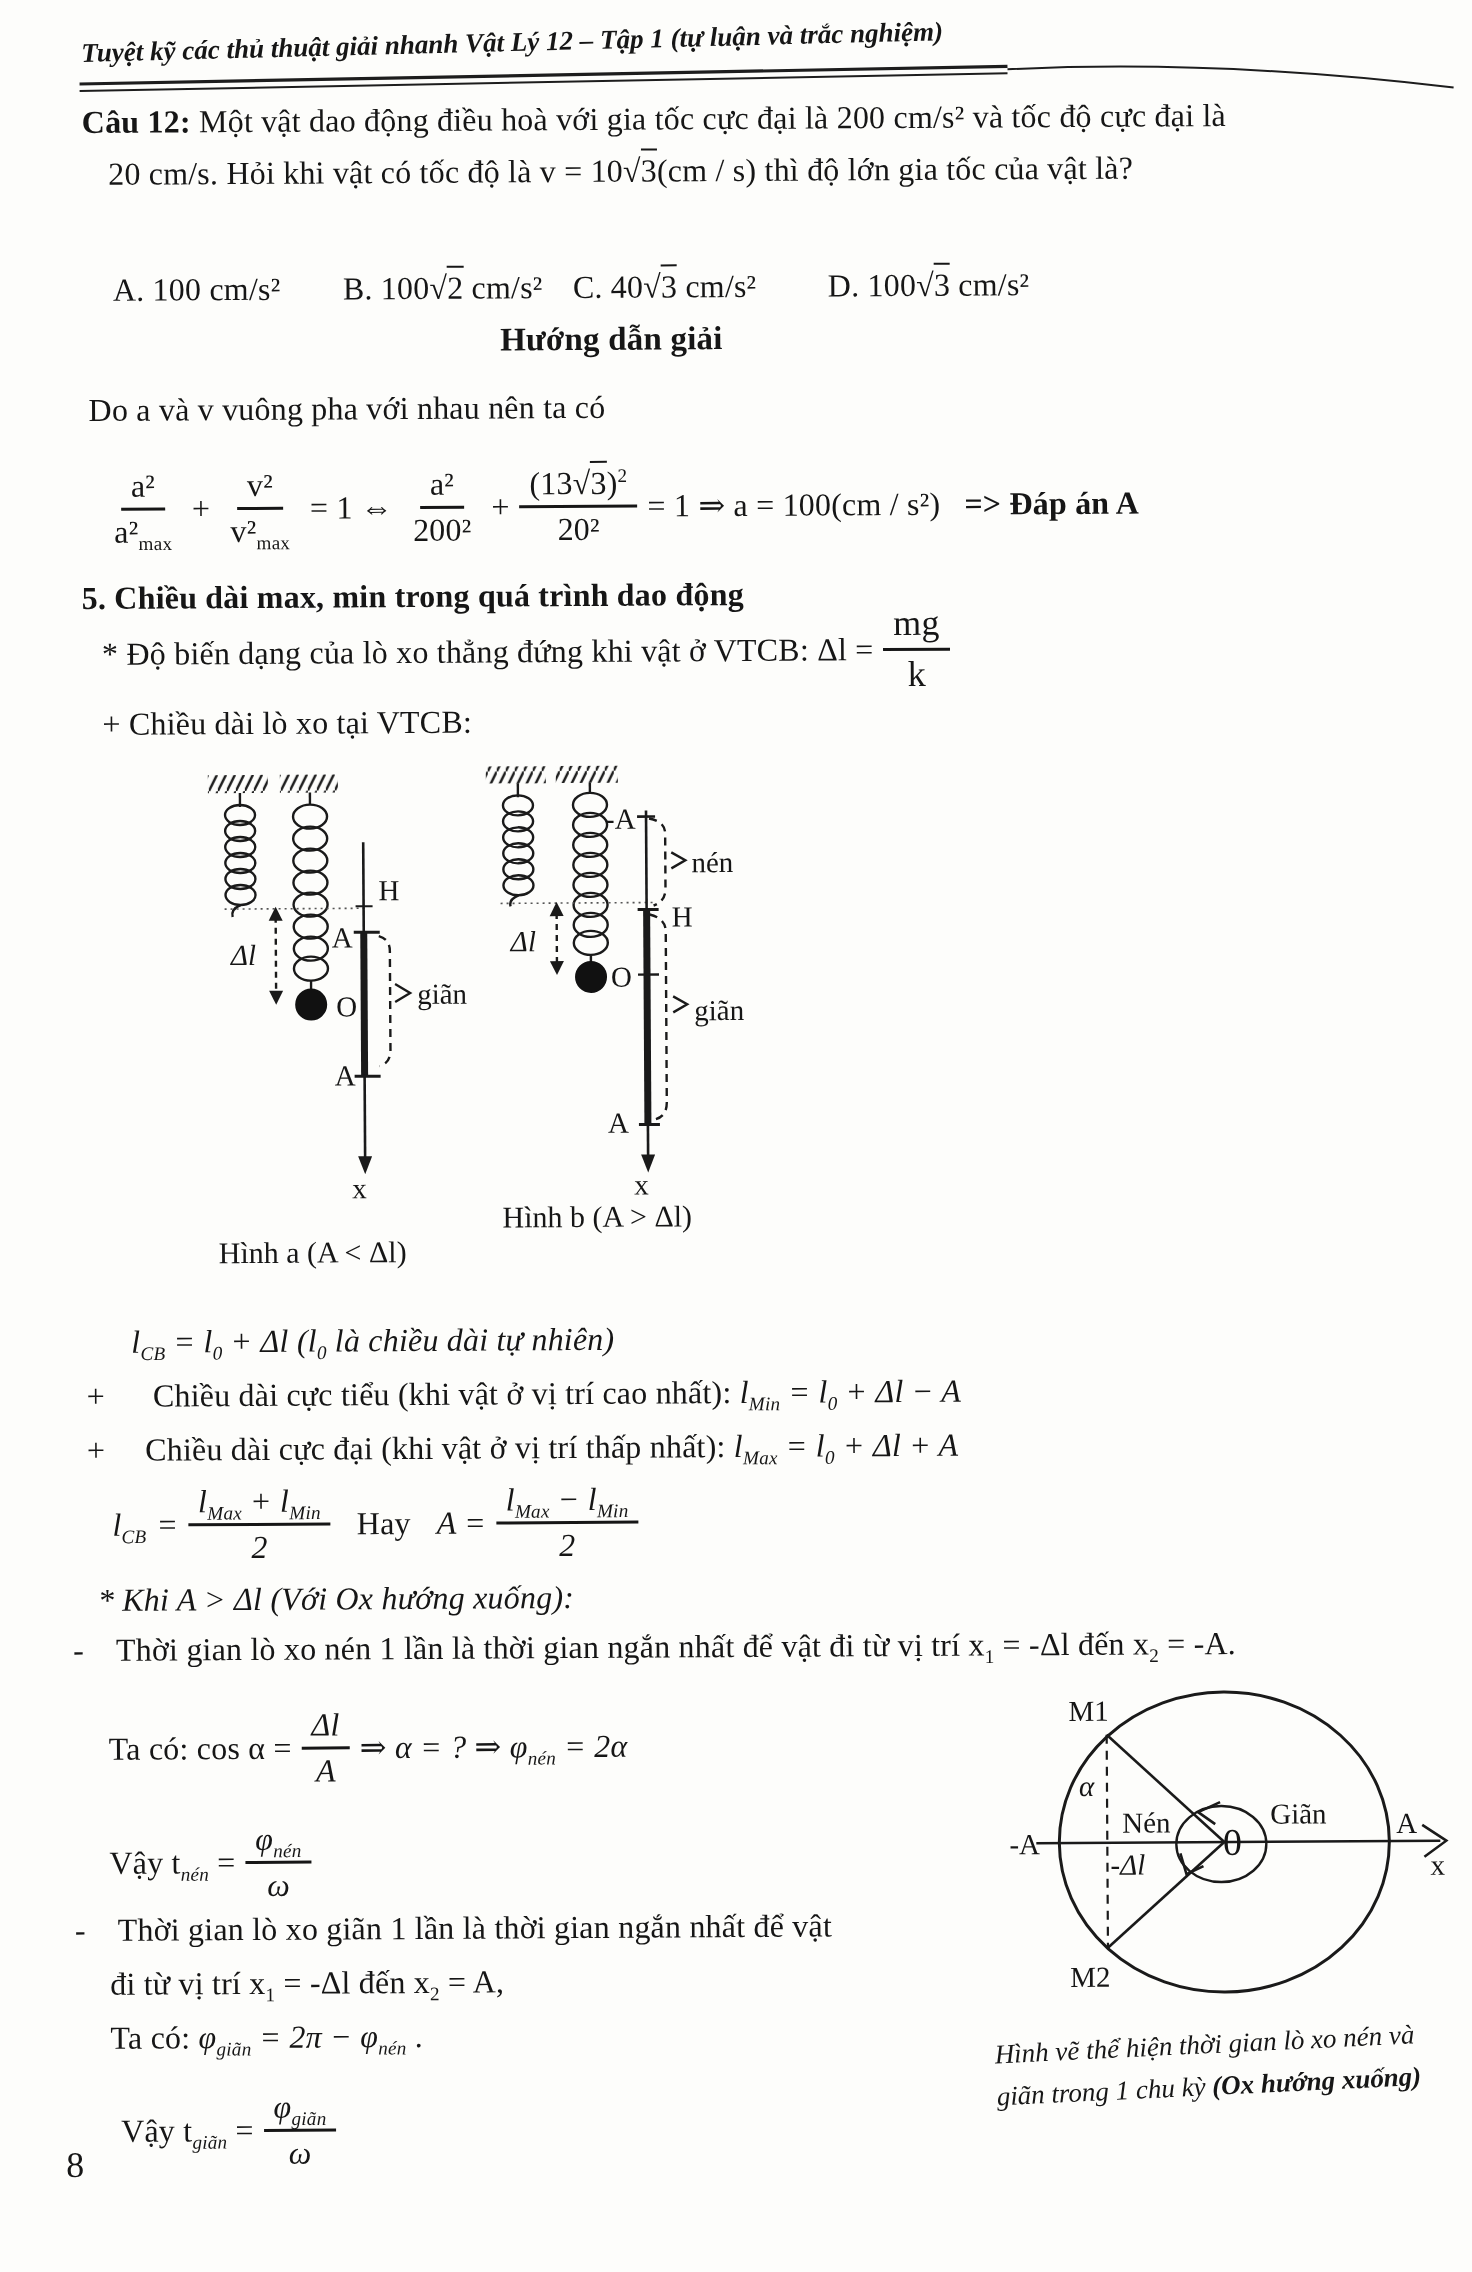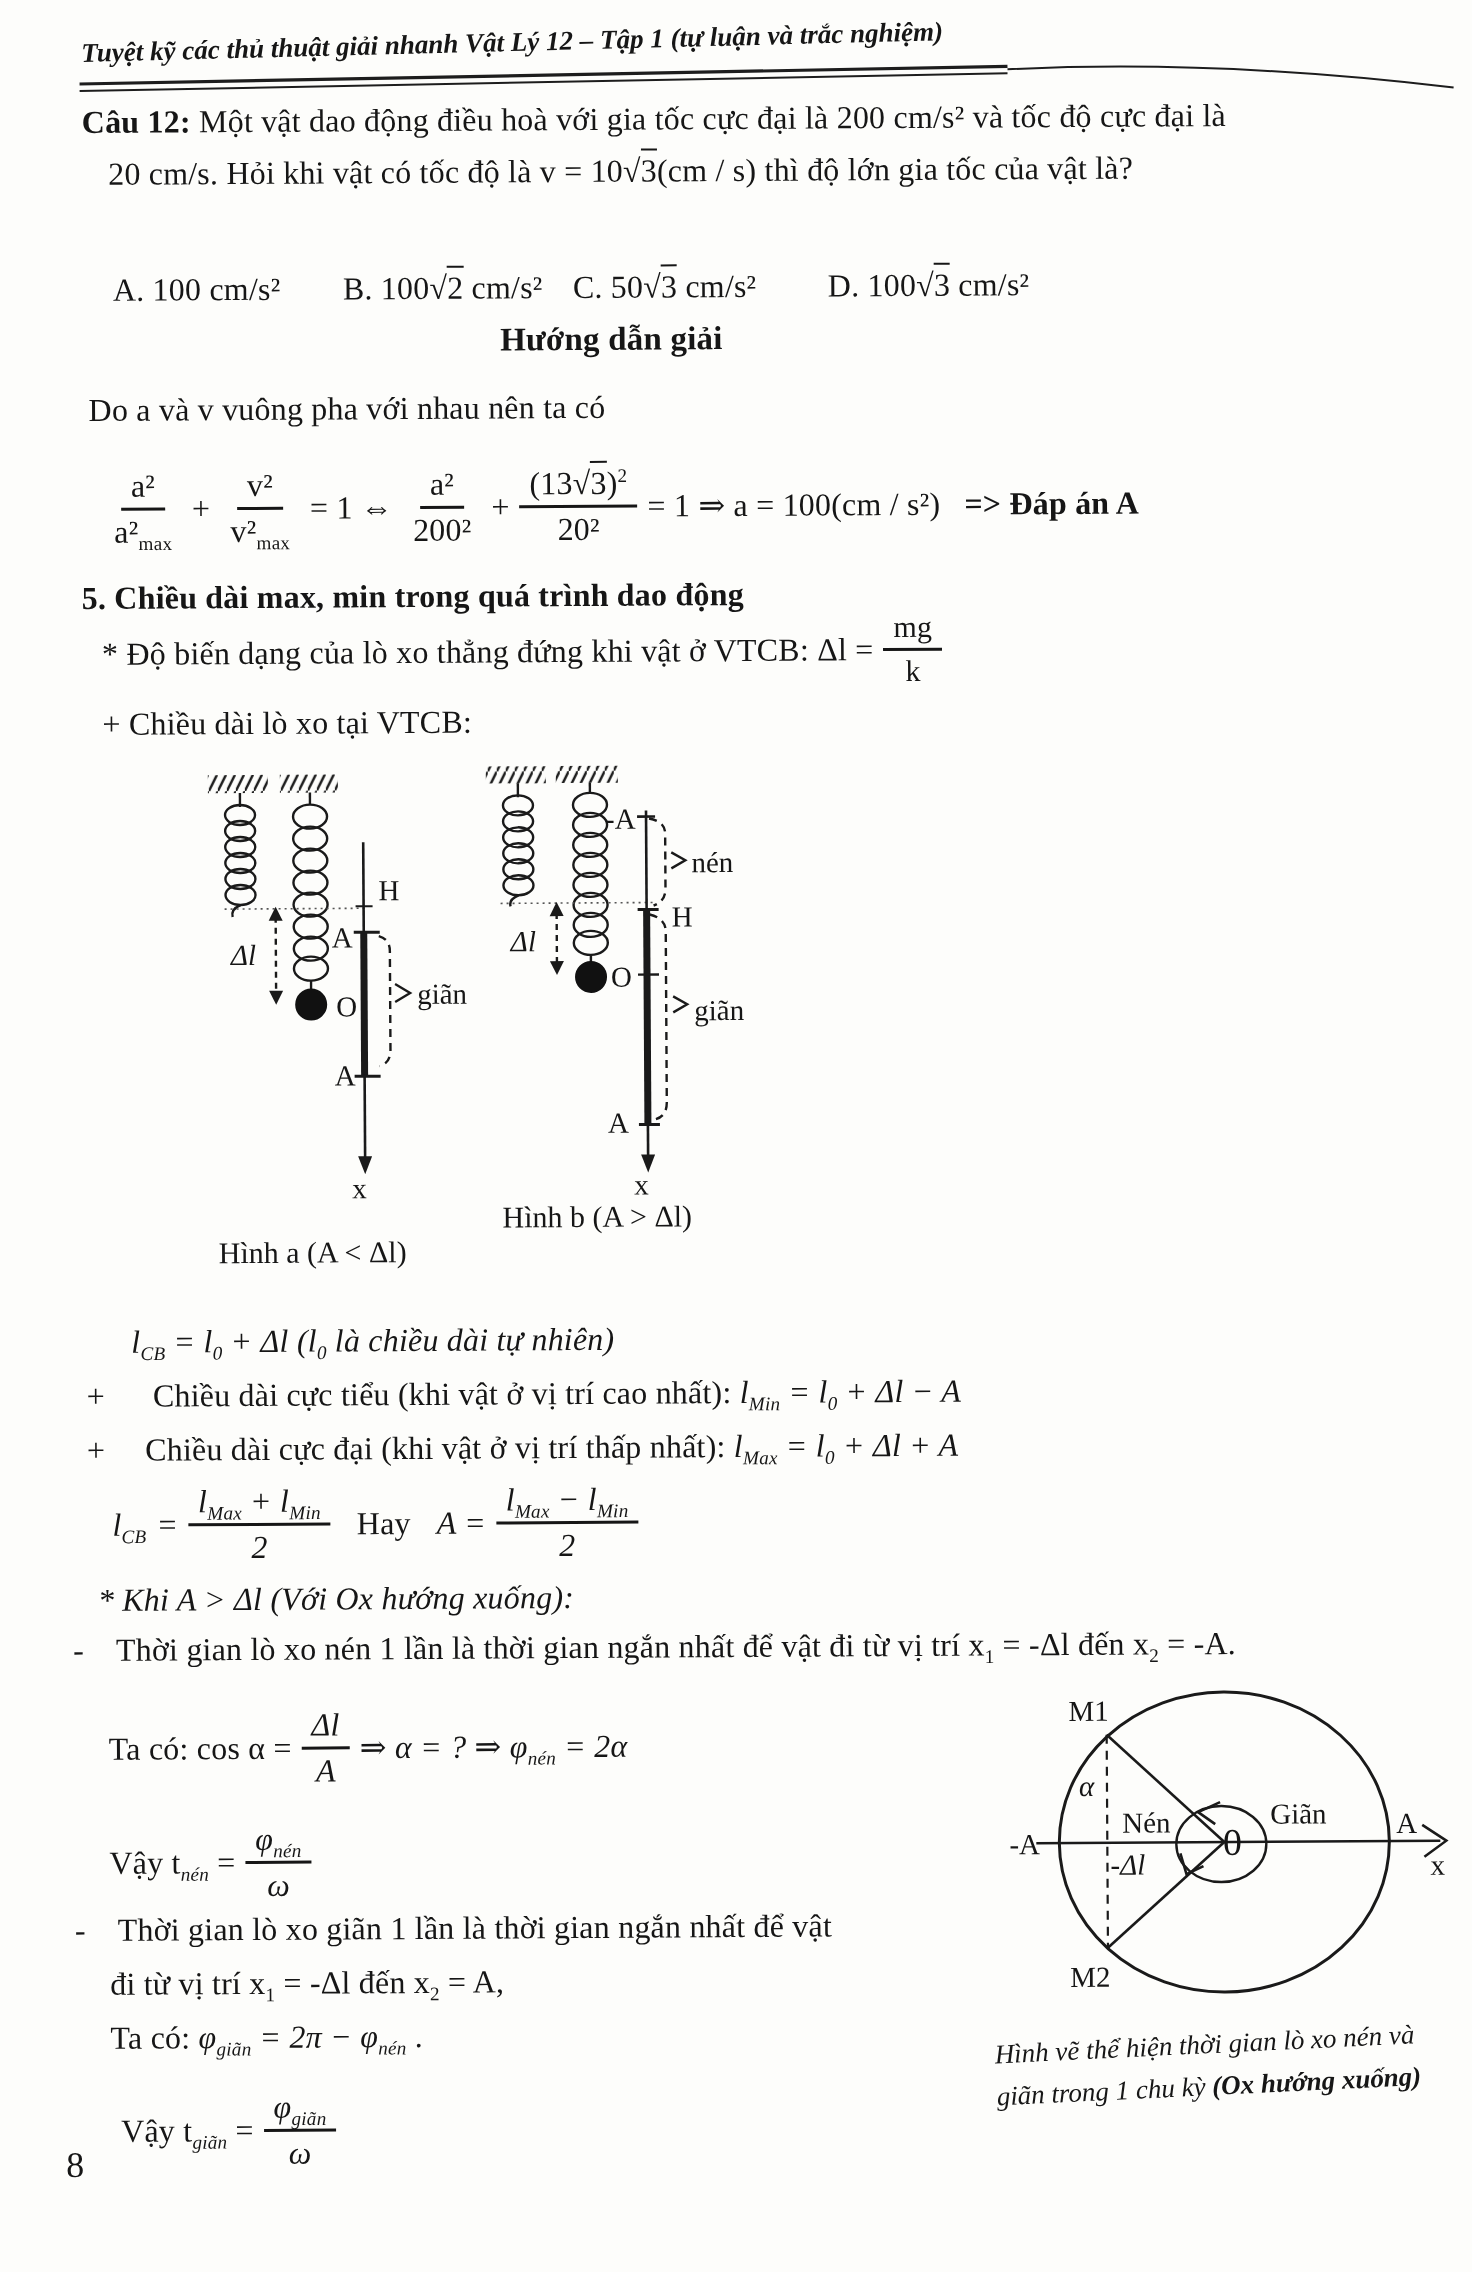--- a/index.html
+++ b/index.html
@@ -13,21 +13,21 @@
   sub{font-size:0.6em;line-height:0;}
   sup{font-size:0.6em;line-height:0;}
   .row{display:flex;align-items:center;column-gap:10px;white-space:nowrap;}
   .frac{display:inline-flex;flex-direction:column;align-items:center;text-align:left;
         vertical-align:middle;line-height:1.15;}
   .frac .fnum{display:block;padding:0 10px 3px;border-bottom:3px solid #161616;}
   .frac .fden{display:block;padding:3px 10px 0;}
   .rad{border-top:2.5px solid #161616;padding-top:2px;}
   span.rad:empty{border-top:none;padding:0;}
   .hdr{font-style:italic;font-weight:bold;font-size:27px;white-space:nowrap;transform:rotate(-1.1deg);transform-origin:left center;}
-  .small-frac{font-size:30px;}
+  .small-frac{font-size:36px;}
   svg text{font-family:"Liberation Serif","DejaVu Serif",serif;fill:#161616;}
   .svgt{font-size:29px;}
   .cap{font-size:30px;}
   .circ-cap{font-style:italic;font-size:27px;line-height:1.55;transform:rotate(-2.4deg);transform-origin:left center;white-space:nowrap;}
   .pgnum{font-size:36px;}
 </style>
 </head>
 <body>
 
 <div class="page">
@@ -47,21 +47,21 @@
     <span>20 cm/s. Hỏi khi vật có tốc độ là  v = 10</span><span>√</span><span class="rad">3</span><span>(cm / s)</span><span> thì độ lớn gia tốc của vật là?</span>
   </div>
 
   <div class="abs t" style="left:118px;top:268px;">
     <span>A. 100 </span><span></span><span class="rad"></span><span> cm/s²</span>
   </div>
   <div class="abs t" style="left:348px;top:268px;">
     <span>B. 100</span><span>√</span><span class="rad">2</span><span> cm/s²</span>
   </div>
   <div class="abs t" style="left:578px;top:268px;">
-    <span>C. 50</span><span>√</span><span class="rad">3</span><span> cm/s²</span>
+    <span>C. 40</span><span>√</span><span class="rad">3</span><span> cm/s²</span>
   </div>
   <div class="abs t" style="left:833px;top:268px;">
     <span>D. 100</span><span>√</span><span class="rad">3</span><span> cm/s²</span>
   </div>
 
   <div class="abs t b" style="left:505px;top:320px;font-size:33px;">Hướng dẫn giải</div>
   <div class="abs t" style="left:93px;top:388px;">Do a và v vuông pha với nhau nên ta có</div>
 
   <div class="abs row t" style="left:108px;top:440px;height:130px;">
     <span class="frac">

